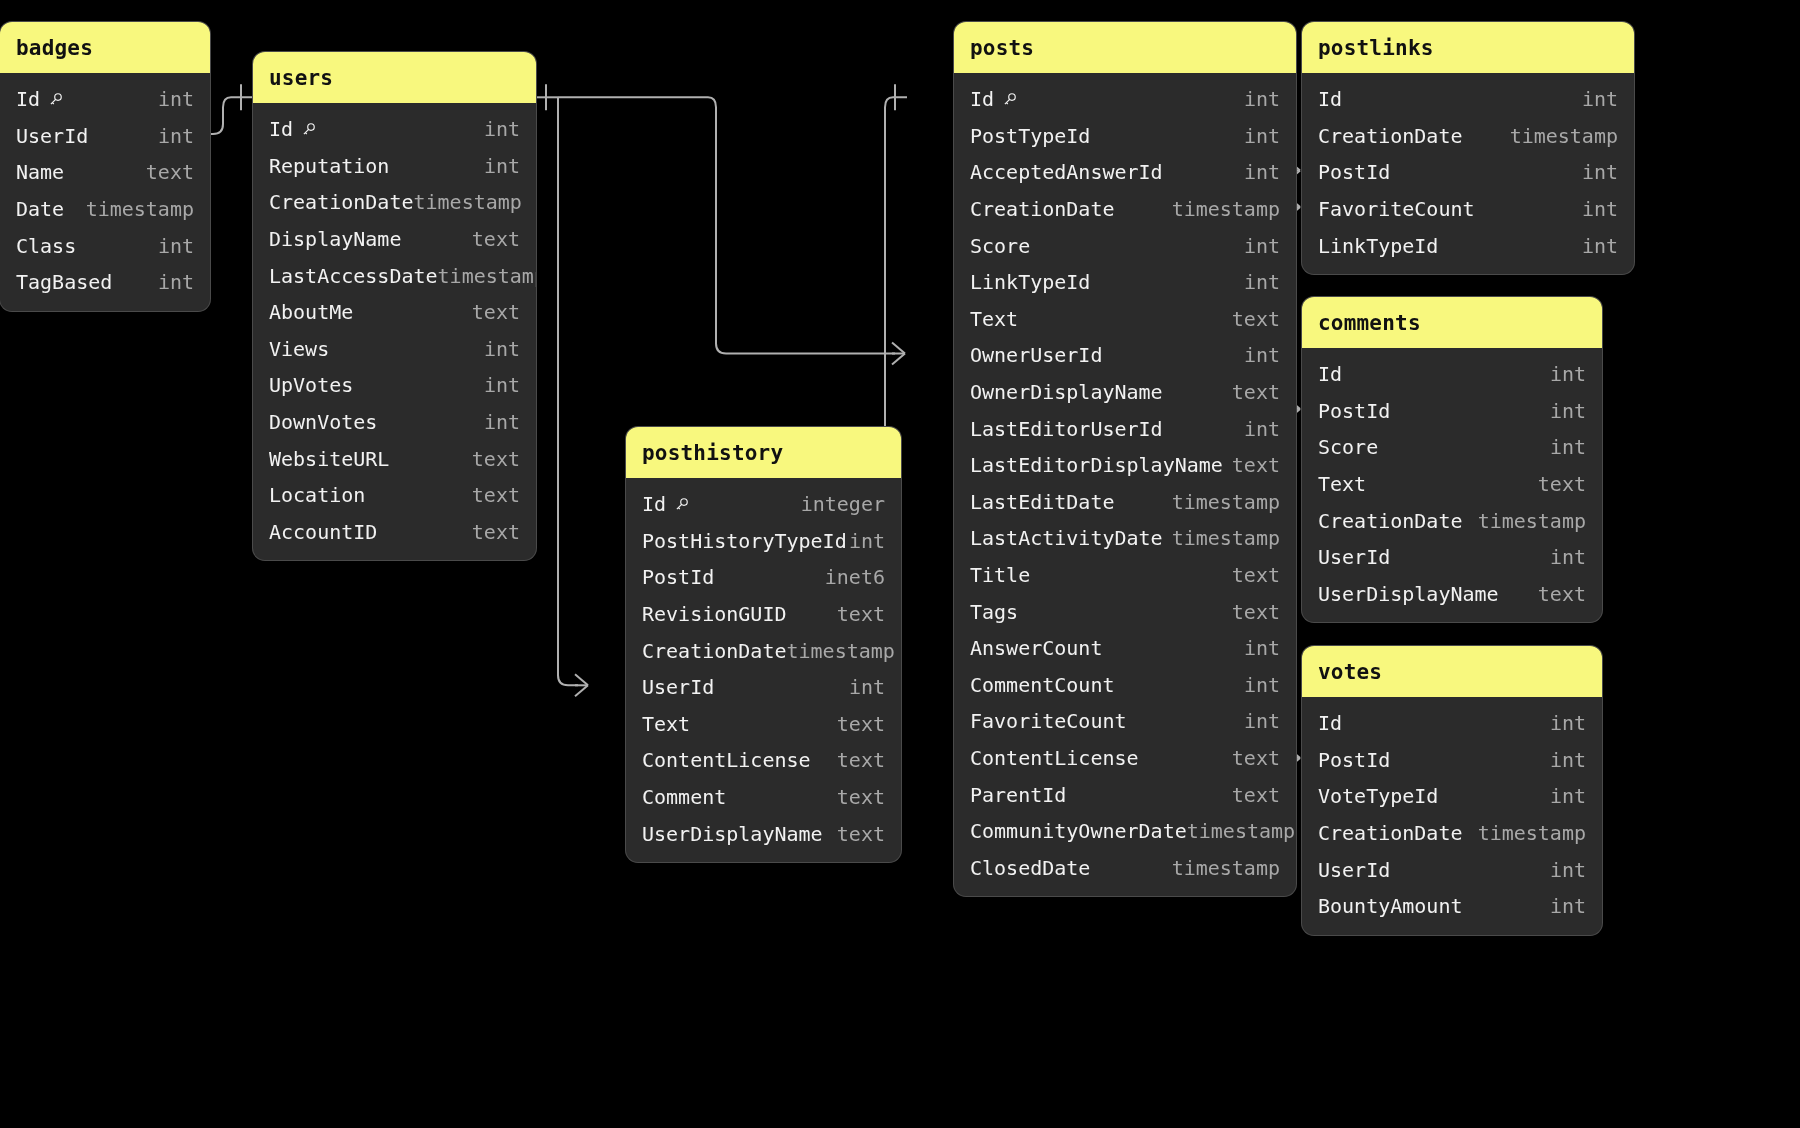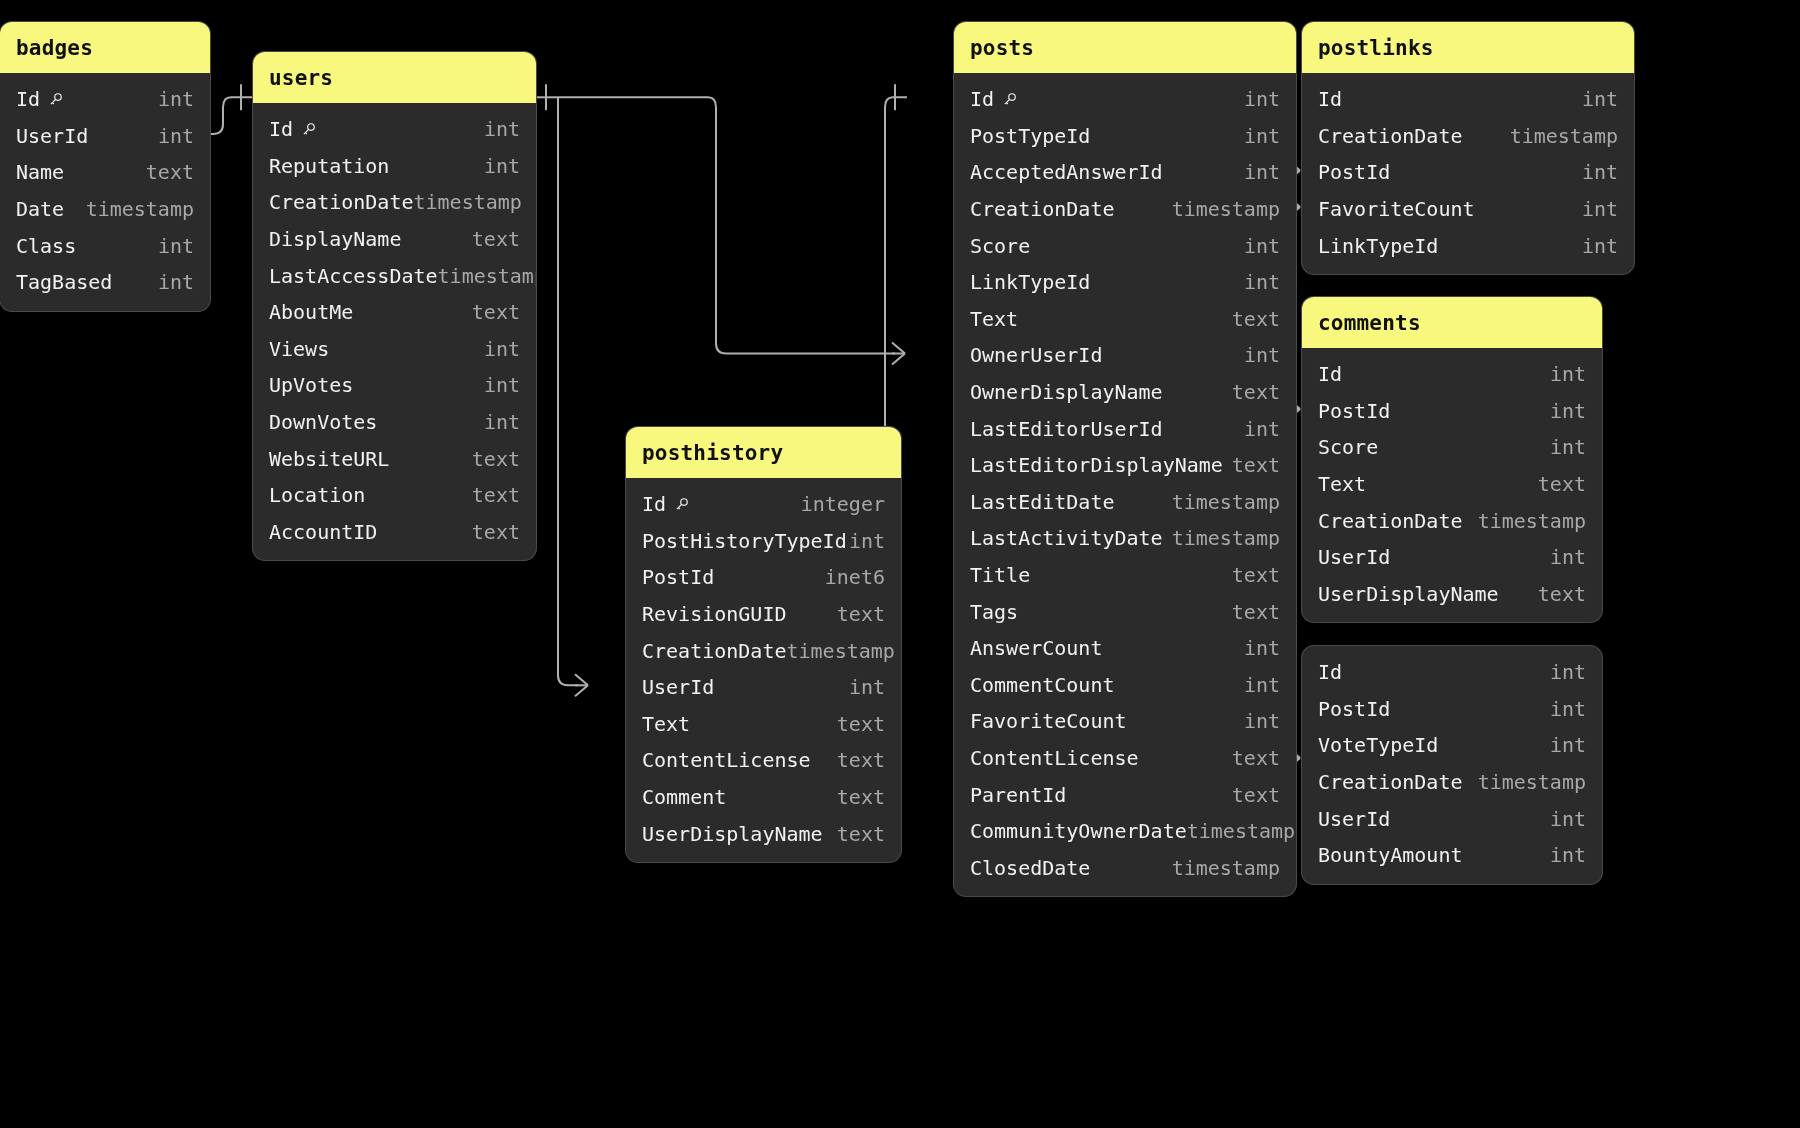--- a/index.html
+++ b/index.html
@@ -488,20 +488,21 @@
           </div>
           <div class="row">
             <span class="col">
               <span>UserDisplayName</span>
             </span>
             <span class="typ">text</span>
           </div>
         </div>
       </div>
       <div class="table" style="left: 1302px; top: 646px; width: 300px;">
+        <div class="thead">votes</div>
         <div class="tbody">
           <div class="row">
             <span class="col">
               <span>Id</span>
             </span>
             <span class="typ">int</span>
           </div>
           <div class="row">
             <span class="col">
               <span>PostId</span>

